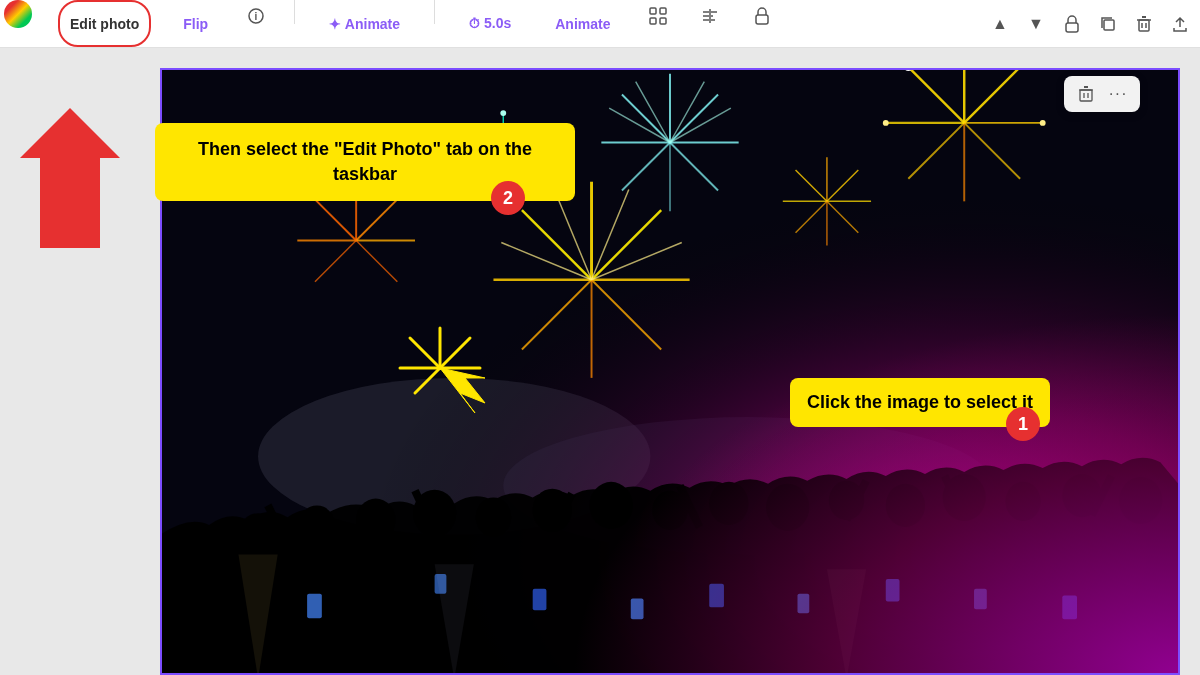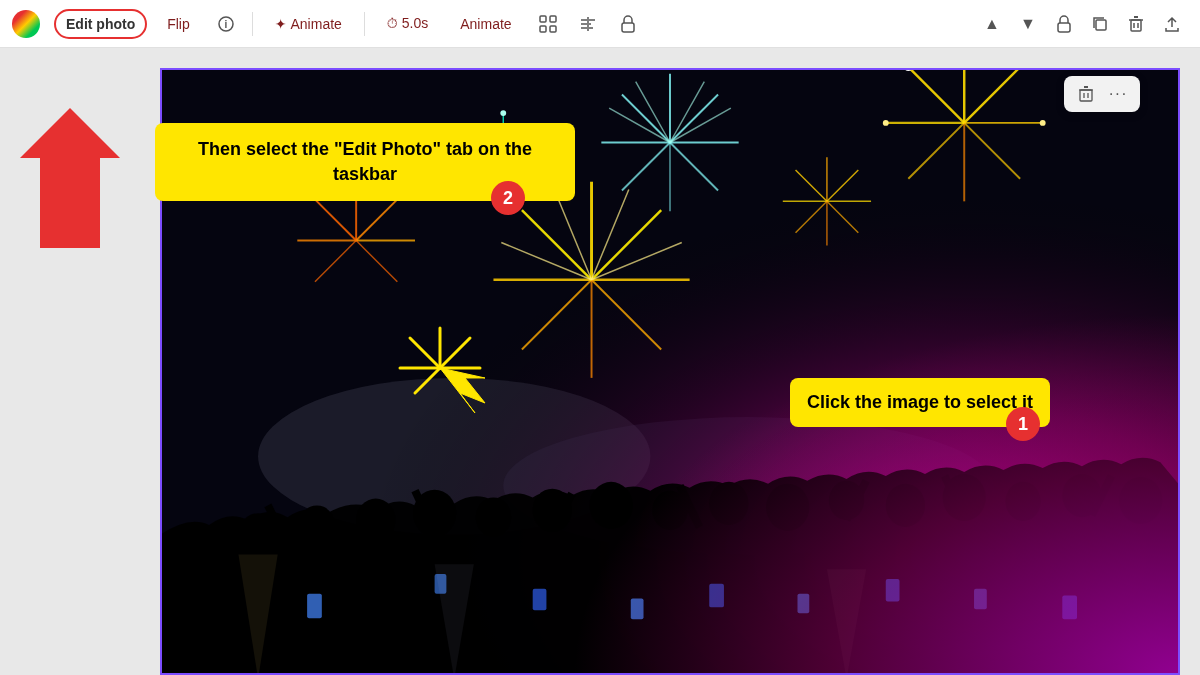--- a/index.html
+++ b/index.html
@@ -11,42 +11,41 @@
       background: #f0f0f0;
     }
 
     
     .toolbar {
       position: absolute;
       top: 0; left: 0; right: 0;
       height: 48px;
       background: #fff;
       display: flex;
-      align-items: center;
-      padding: 0 12px;
-      gap: 8px;
+      padding: 0 4px;
+      gap: 20px;
       border-bottom: 1px solid #e0e0e0;
       z-index: 100;
     }
     .toolbar-logo {
       width: 28px;
       height: 28px;
       border-radius: 50%;
       background: linear-gradient(135deg, #e63030 25%, #ffcc00 50%, #00c853 75%);
       margin-right: 6px;
       flex-shrink: 0;
     }
     .toolbar-btn {
       padding: 5px 10px;
       border-radius: 20px;
       border: 2px solid transparent;
       background: transparent;
       font-size: 14px;
-      font-weight: 400;
-      color: #7f1d1d;
+      font-weight: 700;
+      color: #8b5cf6;
       cursor: pointer;
       white-space: nowrap;
     }
     .toolbar-btn.active {
       border-color: #e63030;
       color: #333;
       font-weight: 600;
     }
     .toolbar-divider {
       width: 1px;

